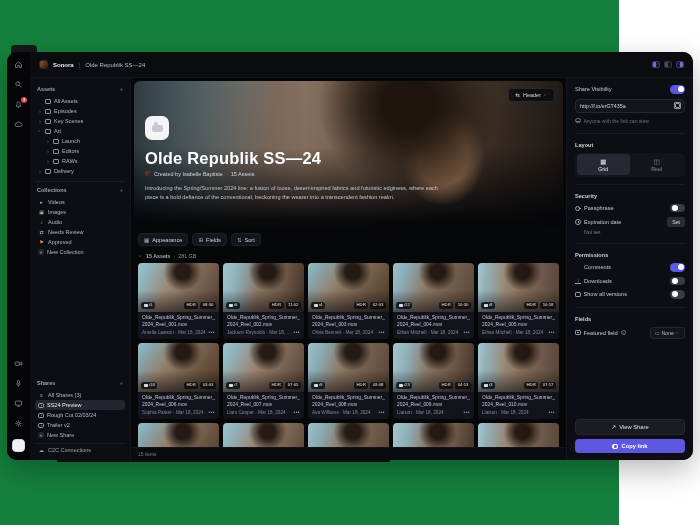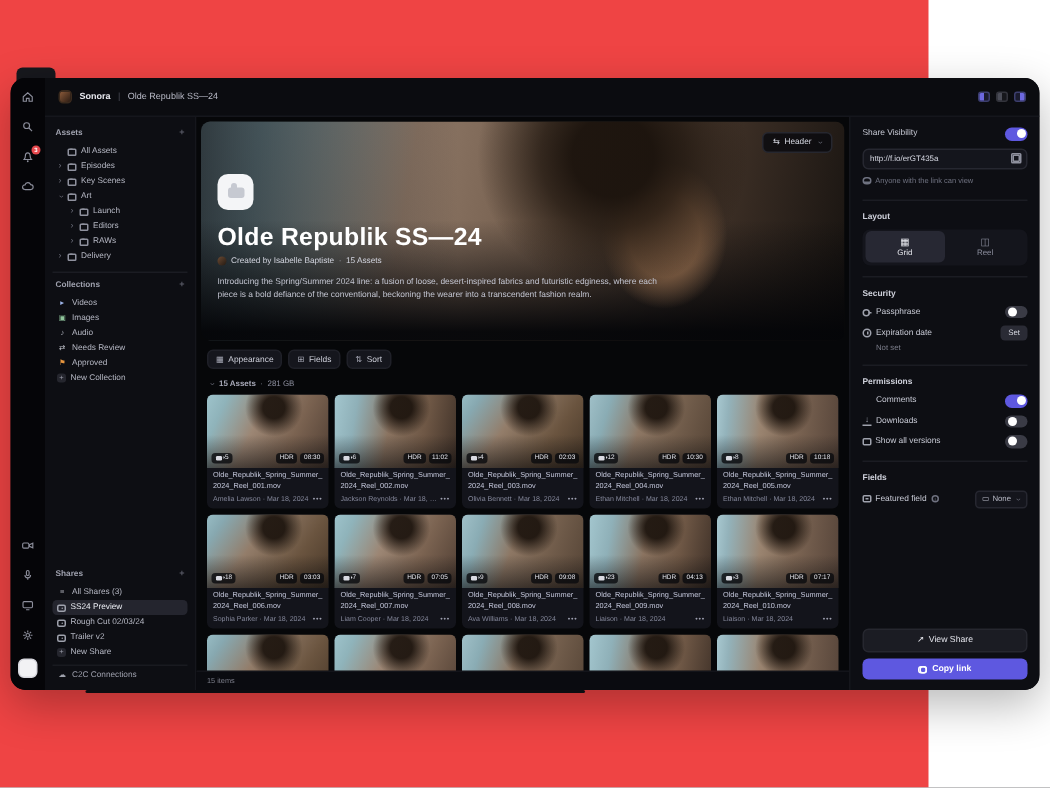--- a/index.html
+++ b/index.html
@@ -1,17 +1,17 @@
 <!DOCTYPE html>
 <html><head>
 <meta charset="utf-8">
 <style>
   * { margin:0; padding:0; box-sizing:border-box; }
   html,body { width:700px; height:525px; background:#ffffff; font-family:"Liberation Sans","DejaVu Sans",sans-serif; overflow:hidden; }
-  .stage { position:relative; width:619px; height:525px; background:#ef4444; }
+  .stage { position:relative; width:619px; height:525px; background:#15803d; }
   .notch { position:absolute; left:11px; top:45px; width:26px; height:12px; background:#17181d; border-radius:4px 4px 0 0; }
   .baseline { position:absolute; left:57px; top:460px; width:333px; height:2px; background:#101116; border-radius:2px; }
   .window { position:absolute; left:7px; top:52px; width:686px; height:408px; background:#08090d; border-radius:10px; overflow:hidden; display:flex; box-shadow:0 10px 30px rgba(0,0,0,.28); color:#c9cbd6; }
 
   
   .rail { width:23px; background:#050508; display:flex; flex-direction:column; align-items:center; padding:8px 0 8px 0; gap:11px; flex-shrink:0; }
   .rail .ric { width:9px; height:9px; color:#8d8f9c; display:flex; align-items:center; justify-content:center; position:relative; }
   .rail svg { width:9px; height:9px; display:block; }
   .rail .spacer { flex:1; }
   .nbadge { position:absolute; top:-3px; right:-4px; min-width:6px; height:6px; border-radius:3px; background:#e5484d; color:#fff; font-size:4px; line-height:6px; text-align:center; padding:0 1px; font-weight:bold; }

